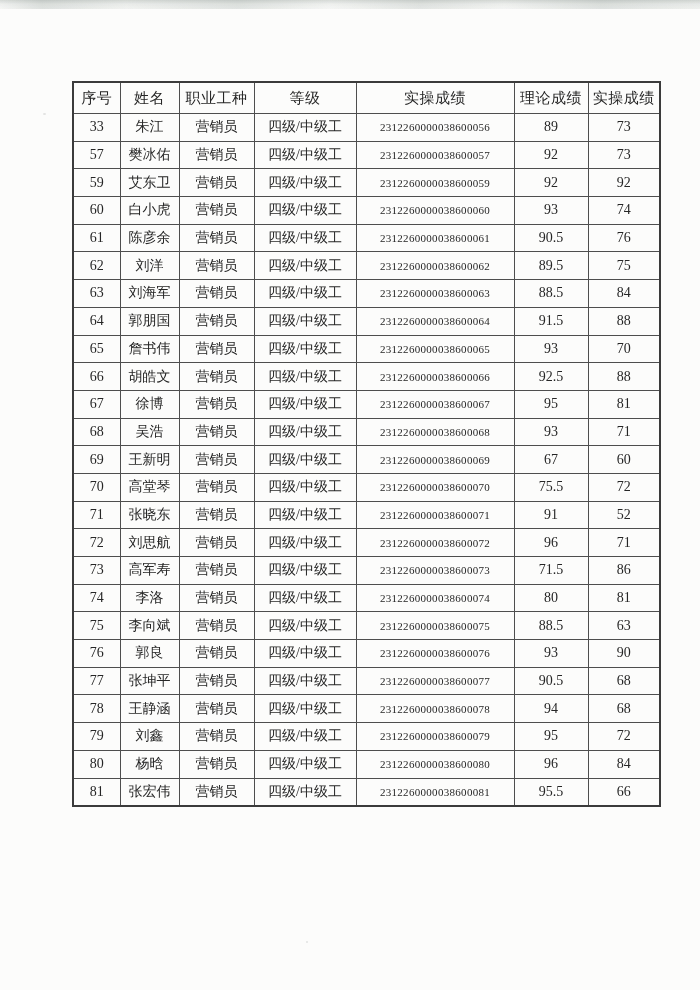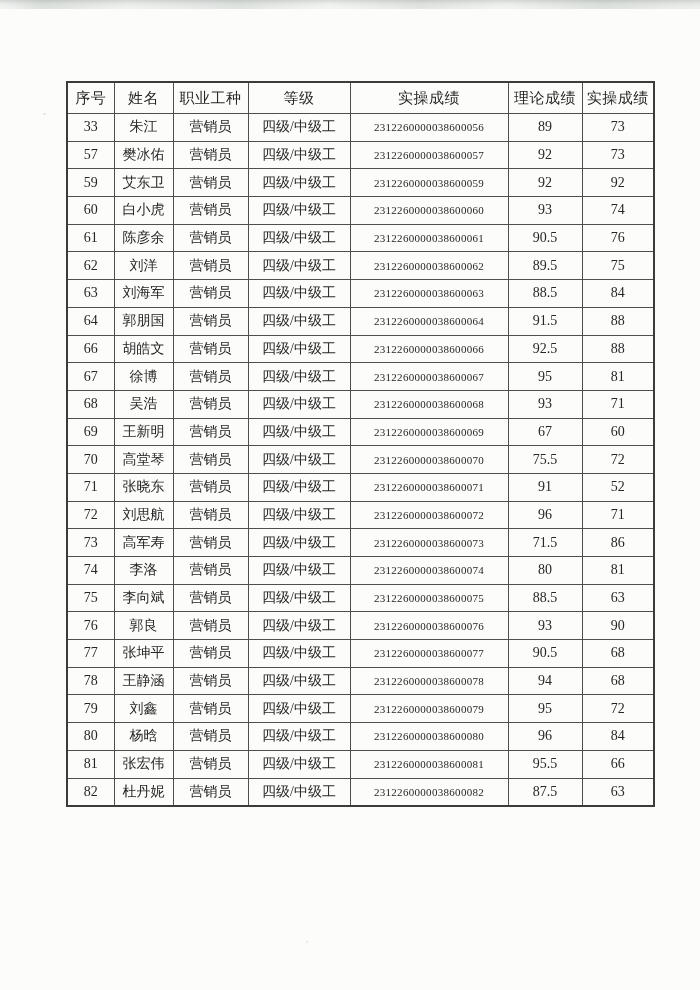--- a/index.html
+++ b/index.html
@@ -44,21 +44,21 @@
   .speck {
     position: absolute;
     border-radius: 50%;
     background: rgba(125,132,128,0.20);
   }
   .speck-1 { left: 43px; top: 113px; width: 3px; height: 2px; }
   .speck-2 { left: 306px; top: 941px; width: 2px; height: 2px; }
 
   table.score-table {
     position: absolute;
-    left: 66px;
+    left: 72px;
     top: 81px;
     width: 587px;
     border-collapse: collapse;
     table-layout: fixed;
     color: #262626;
     border: 2px solid #3b3b3b;
   }
   .score-table th,
   .score-table td {
     border: 1px solid #4e4e4e;
@@ -187,20 +187,29 @@
         <tr>
           <td class="col-seq">64</td>
           <td class="col-name">郭朋国</td>
           <td class="col-occupation">营销员</td>
           <td class="col-level">四级/中级工</td>
           <td class="col-exam_id">2312260000038600064</td>
           <td class="col-theory">91.5</td>
           <td class="col-practical">88</td>
         </tr>
         <tr>
+          <td class="col-seq">65</td>
+          <td class="col-name">詹书伟</td>
+          <td class="col-occupation">营销员</td>
+          <td class="col-level">四级/中级工</td>
+          <td class="col-exam_id">2312260000038600065</td>
+          <td class="col-theory">93</td>
+          <td class="col-practical">70</td>
+        </tr>
+        <tr>
           <td class="col-seq">66</td>
           <td class="col-name">胡皓文</td>
           <td class="col-occupation">营销员</td>
           <td class="col-level">四级/中级工</td>
           <td class="col-exam_id">2312260000038600066</td>
           <td class="col-theory">92.5</td>
           <td class="col-practical">88</td>
         </tr>
         <tr>
           <td class="col-seq">67</td>
@@ -329,25 +338,16 @@
           <td class="col-practical">84</td>
         </tr>
         <tr>
           <td class="col-seq">81</td>
           <td class="col-name">张宏伟</td>
           <td class="col-occupation">营销员</td>
           <td class="col-level">四级/中级工</td>
           <td class="col-exam_id">2312260000038600081</td>
           <td class="col-theory">95.5</td>
           <td class="col-practical">66</td>
-        </tr>
-        <tr>
-          <td class="col-seq">82</td>
-          <td class="col-name">杜丹妮</td>
-          <td class="col-occupation">营销员</td>
-          <td class="col-level">四级/中级工</td>
-          <td class="col-exam_id">2312260000038600082</td>
-          <td class="col-theory">87.5</td>
-          <td class="col-practical">63</td>
         </tr>
       </tbody>
   </table>
 </div>
 
 </body></html>

